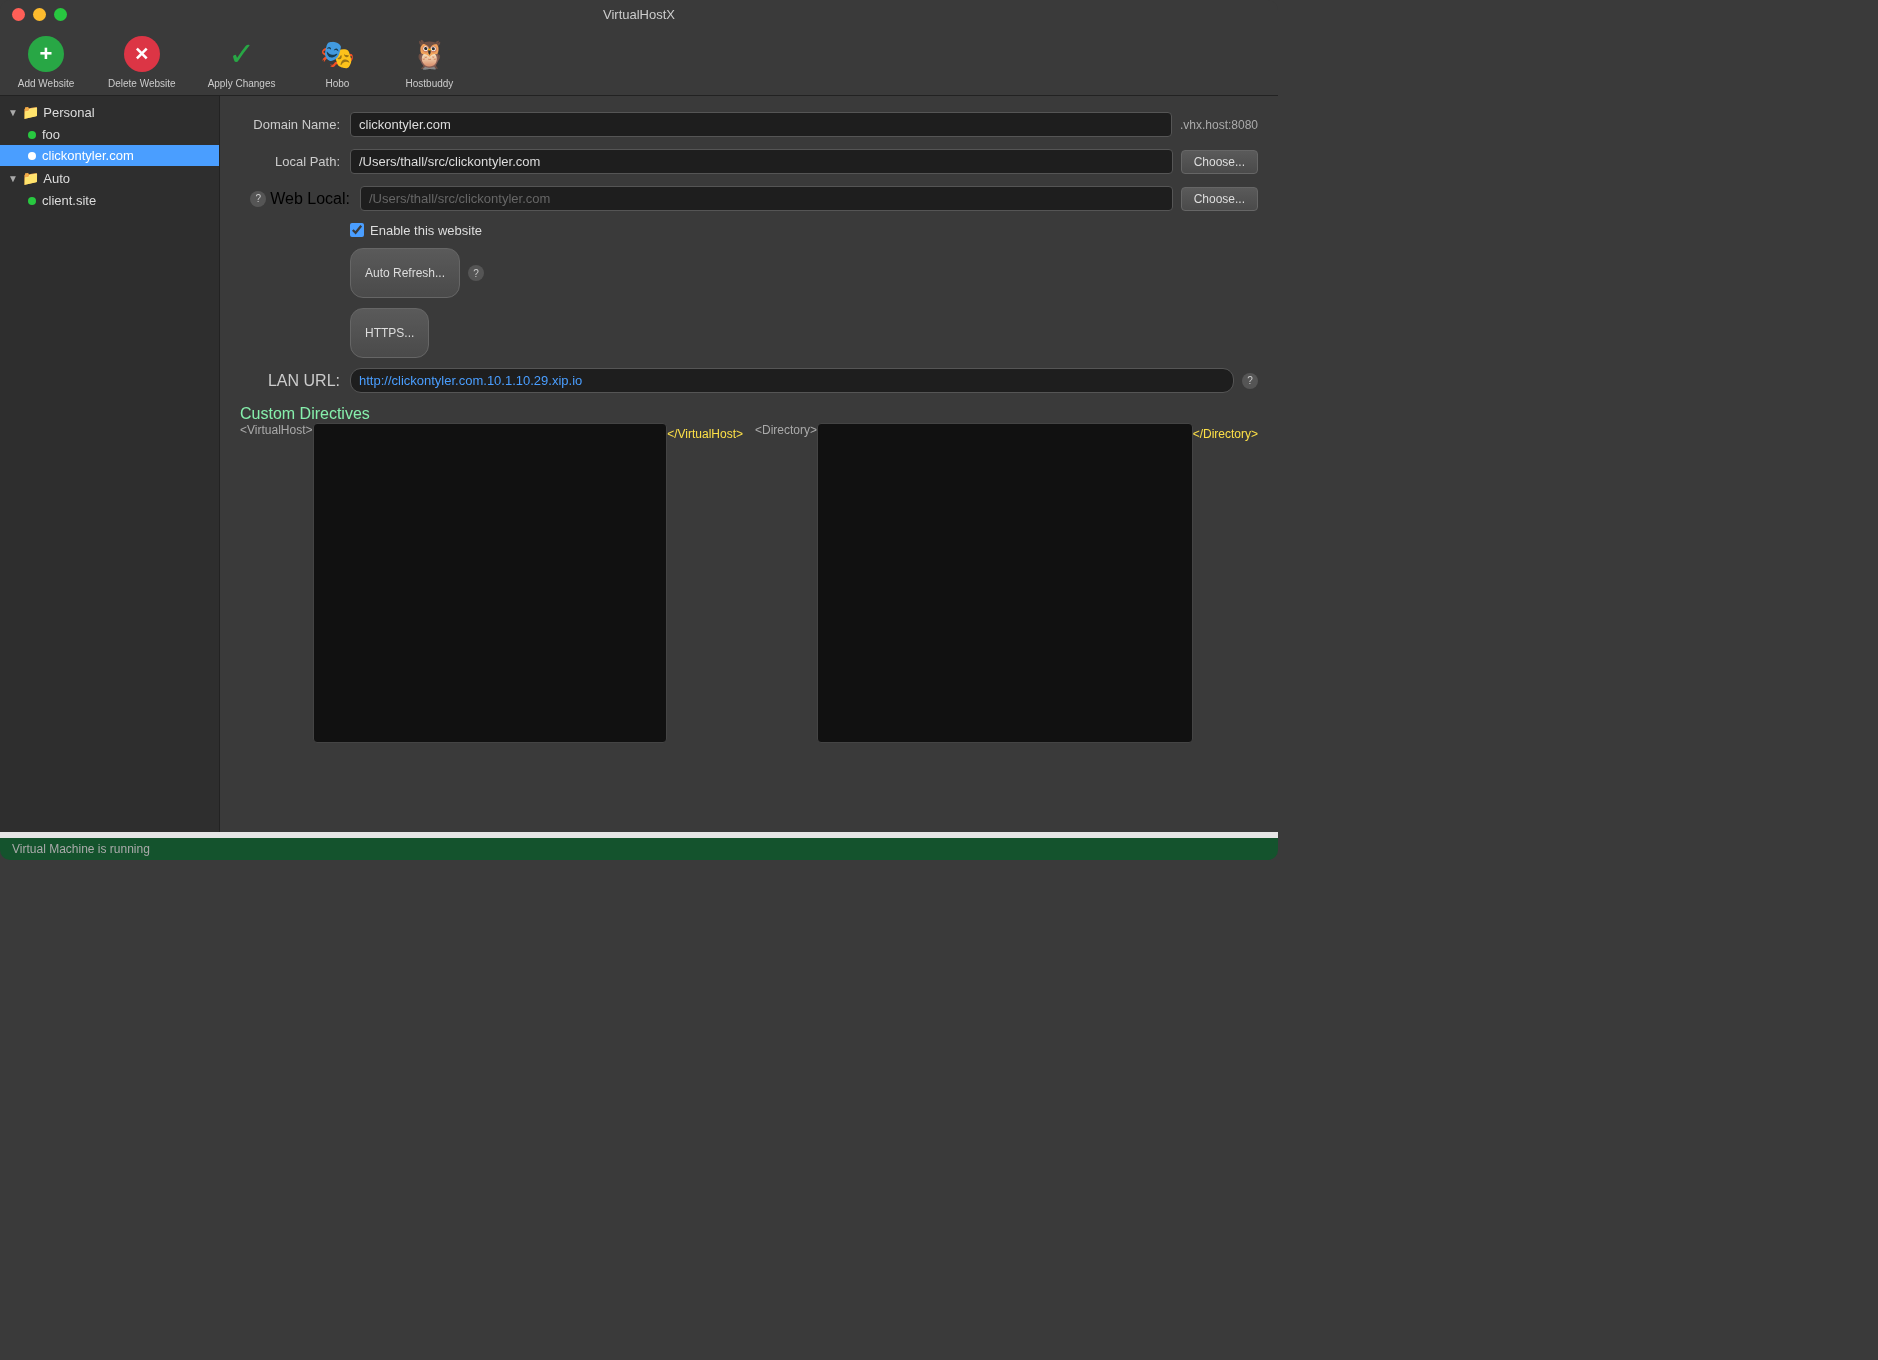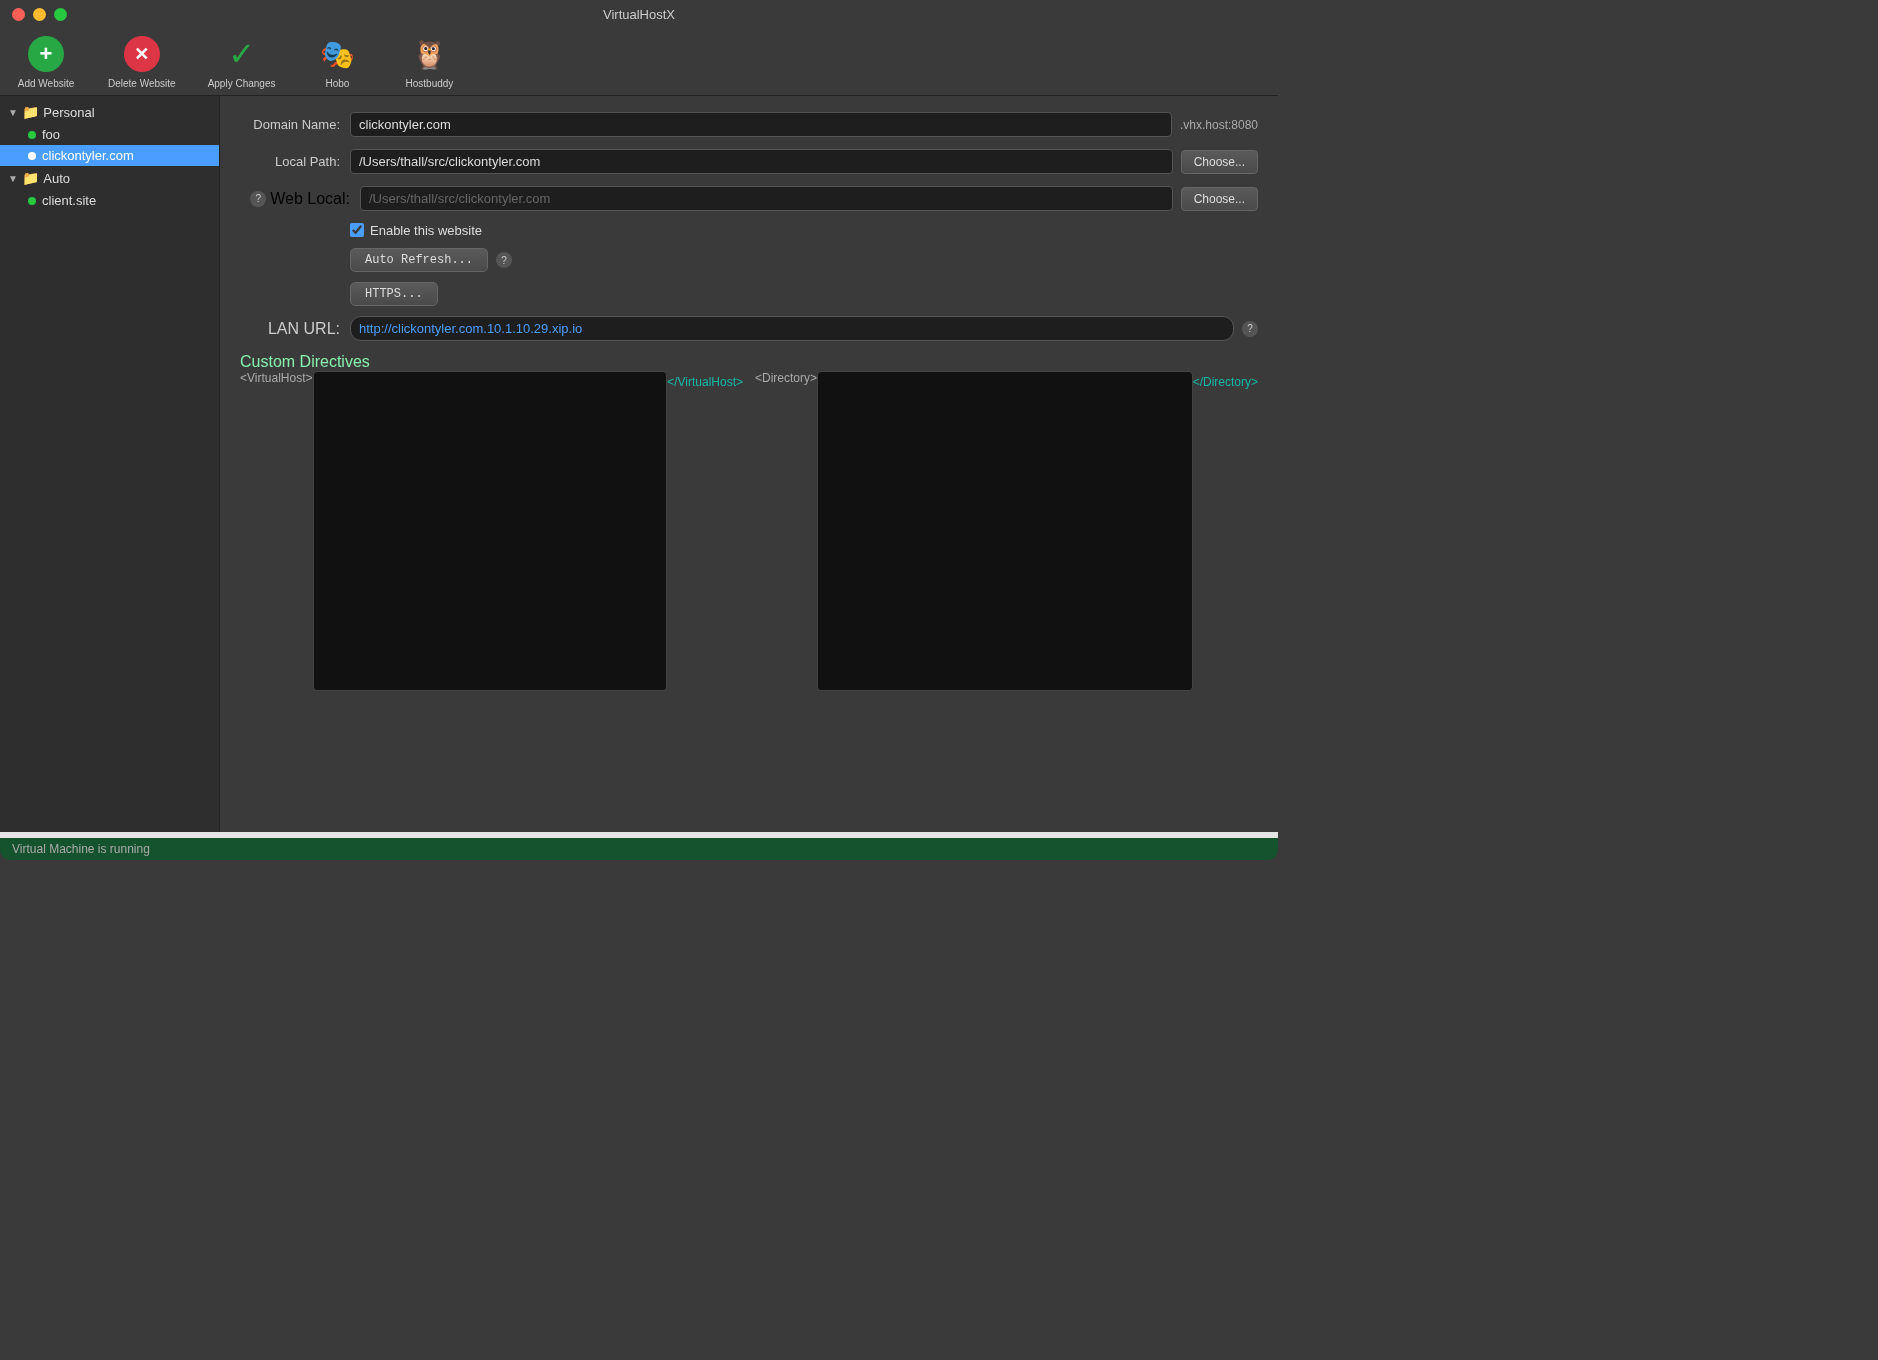--- a/index.html
+++ b/index.html
@@ -264,24 +264,23 @@
       margin-bottom: 10px;
       display: flex;
       align-items: center;
       gap: 8px;
     }
     .action-btn {
       background: linear-gradient(to bottom, #5a5a5a, #4a4a4a);
       border: 1px solid #666;
       color: #ddd;
       font-size: 12px;
-      padding: 4px 14px;
-      border-radius: 5px;
-      cursor: pointer;
-      font-family: Liberation Mono, monospace;
+      padding: 17px 14px;
+      border-radius: 13px;
+      cursor: pointer;
     }
 
     
     .lan-url-row {
       display: flex;
       align-items: center;
       margin-bottom: 12px;
     }
     .lan-label {
       color: #ccc;
@@ -316,21 +315,21 @@
     .directive-block {
       display: flex;
       flex-direction: row;
     }
     .directive-header {
       color: #aaa;
       font-size: 12px;
       margin-bottom: 4px;
     }
     .directive-footer {
-      color: #14b8a6;
+      color: #fde047;
       font-size: 12px;
       margin-top: 4px;
     }
     .directive-textarea {
       background: #111;
       border: 1px solid #444;
       border-radius: 4px;
       flex: 1;
       height: 320px;
       color: #ddd;

